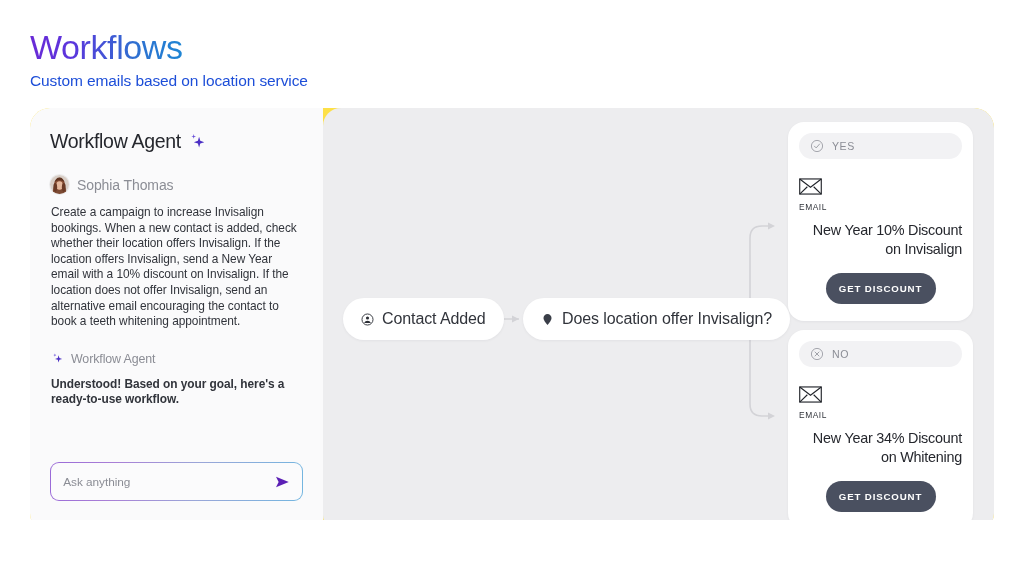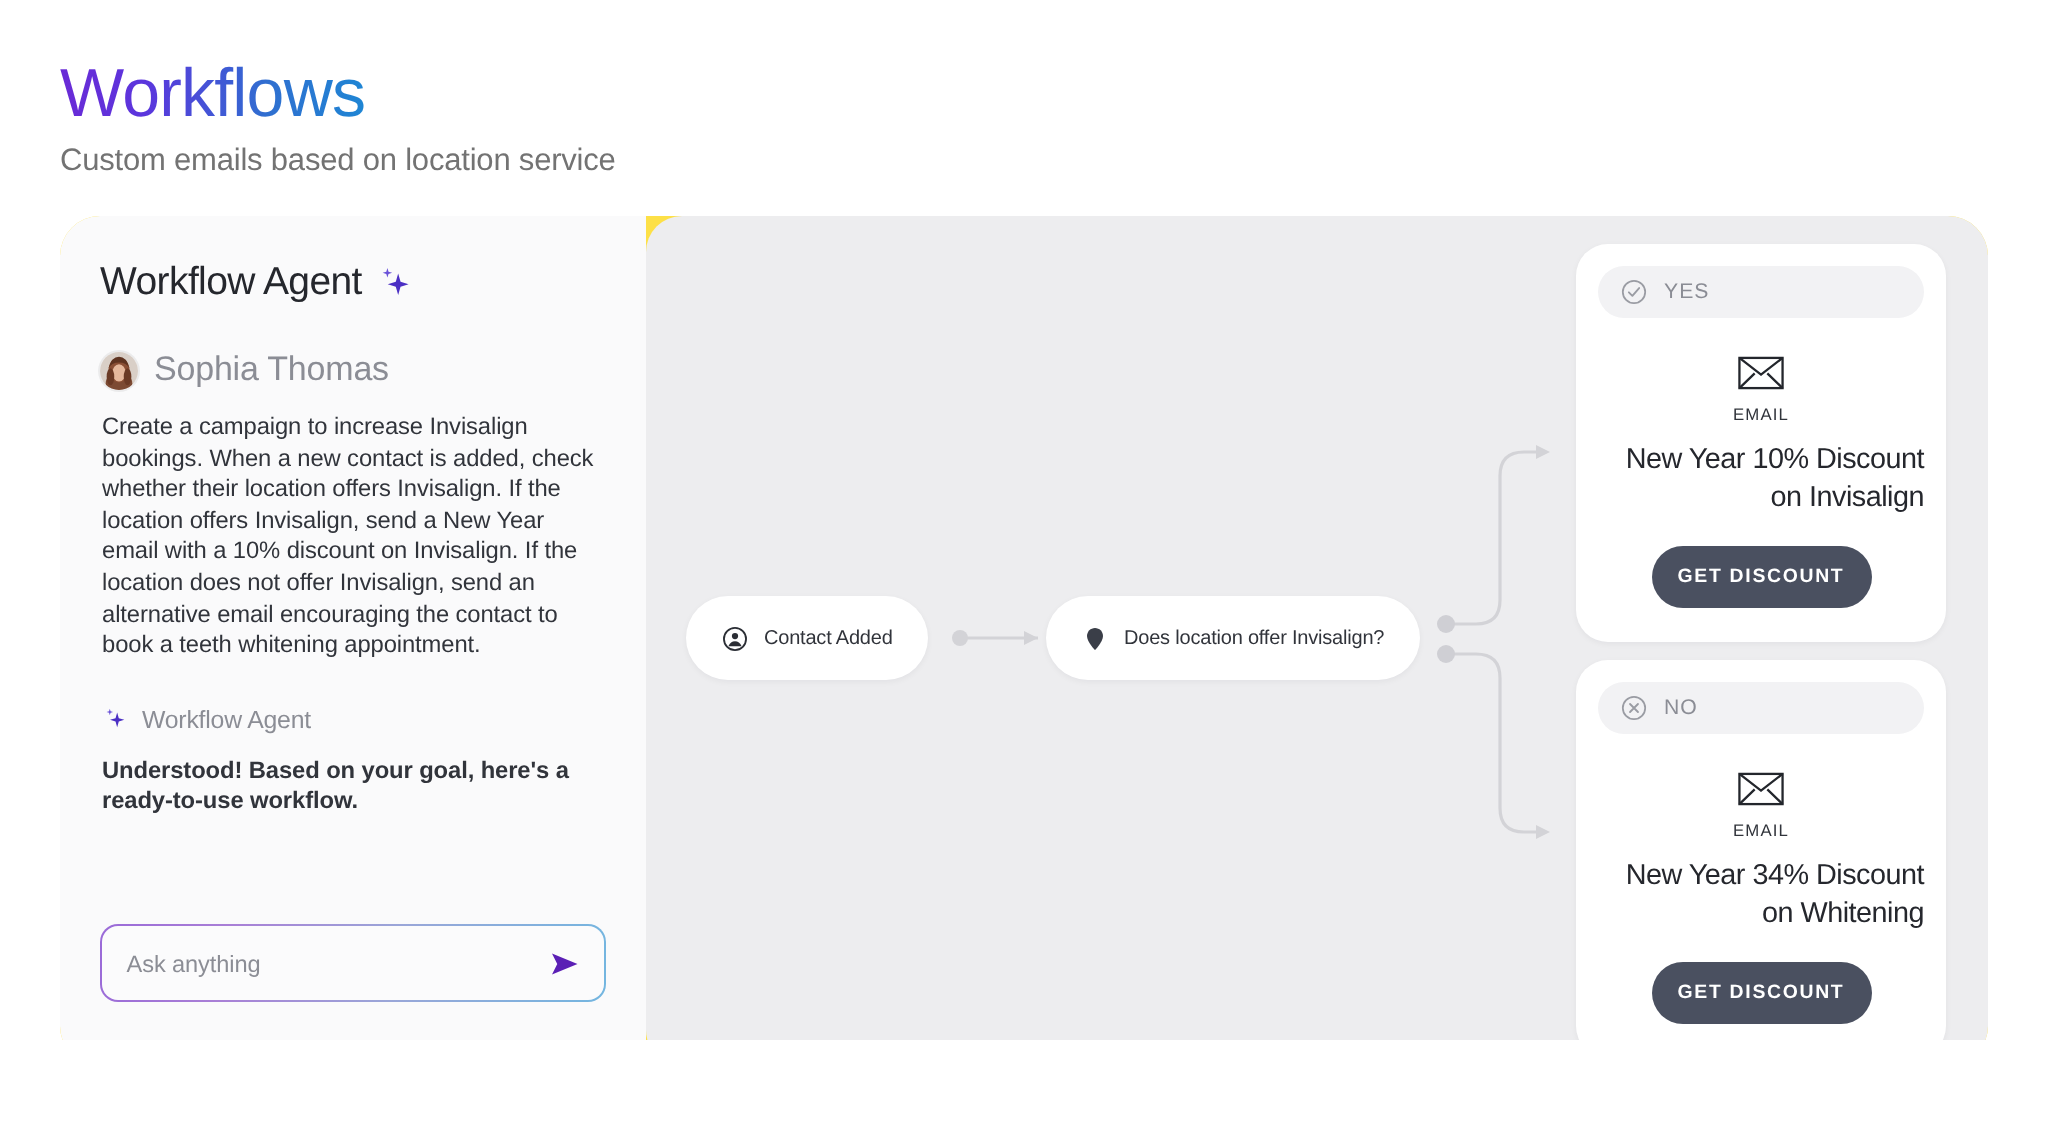--- a/index.html
+++ b/index.html
@@ -34,21 +34,21 @@
     background: linear-gradient(92deg, #6a2ad6 0%, #5b36dd 28%, #2f6fd0 68%, #1e86d4 100%);
     -webkit-background-clip: text;
     background-clip: text;
     color: transparent;
     display: inline-block;
   }
   #page-subtitle {
     margin: 4px 0 0 0;
     font-size: 15.5px;
     font-weight: 400;
-    color: #737373;
+    color: #1d4ed8;
     letter-spacing: -0.1px;
   }
 
   
   #shell {
     position: absolute;
     left: 30px;
     top: 108px;
     width: 964px;
     height: 425px;
@@ -91,21 +91,21 @@
   }
   #avatar {
     width: 19px;
     height: 19px;
     border-radius: 50%;
     overflow: hidden;
     flex: 0 0 19px;
     box-shadow: 0 0 0 1px rgba(0,0,0,0.06);
   }
   #user-name {
-    font-size: 17px;
+    font-size: 14px;
     color: #8b8d95;
     letter-spacing: -0.1px;
   }
   #user-message {
     margin: 11px 0 0 1px;
     font-size: 11.9px;
     line-height: 15.6px;
     color: #31343b;
     letter-spacing: -0.05px;
     max-width: 252px;
@@ -192,21 +192,21 @@
     border-radius: 22px;
     display: flex;
     align-items: center;
     gap: 8px;
     padding: 0 18px;
     height: 42px;
     box-shadow: 0 1px 3px rgba(20,22,30,0.05);
     box-sizing: border-box;
   }
   .node-label {
-    font-size: 10px;
+    font-size: 16px;
     color: #31343b;
     letter-spacing: -0.1px;
     white-space: nowrap;
   }
   #node-contact { left: 20px; top: 190px; }
   #node-decision { left: 200px; top: 190px; }
   .node-icon { width: 13px; height: 13px; display: block; flex: 0 0 13px; }
 
   
   .email-card {
@@ -234,21 +234,20 @@
   }
   .branch-icon { width: 14px; height: 14px; display: block; flex: 0 0 14px; }
   .branch-label {
     font-size: 10.6px;
     color: #8b8d95;
     letter-spacing: 0.5px;
   }
   .email-icon-wrap {
     display: flex;
     flex-direction: column;
-    align-items: center;
     margin-top: 19px;
   }
   .envelope-icon { width: 23px; height: 17px; display: block; }
   .email-kicker {
     margin-top: 7px;
     font-size: 8.4px;
     color: #31343b;
     letter-spacing: 0.55px;
   }
   .email-title {

